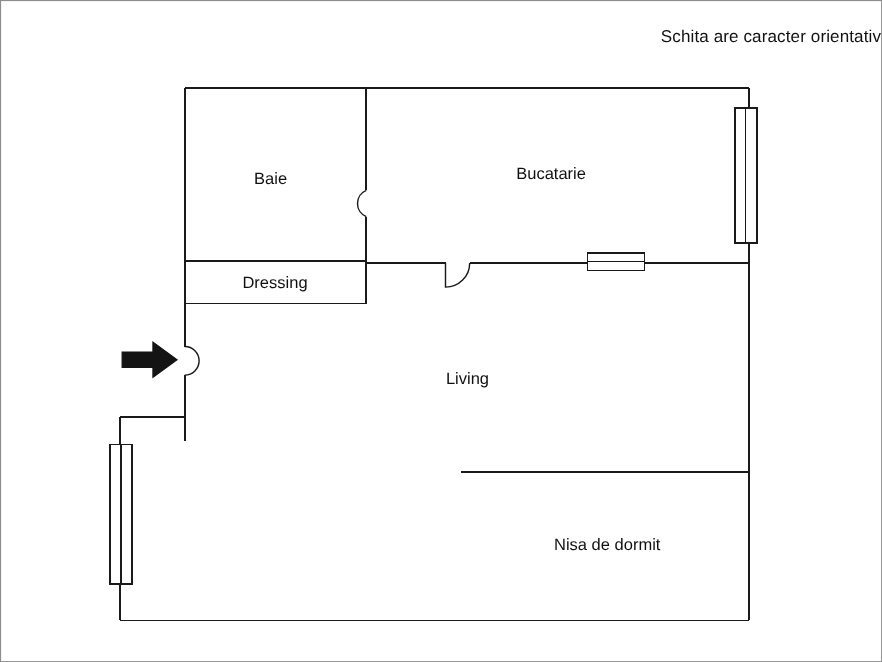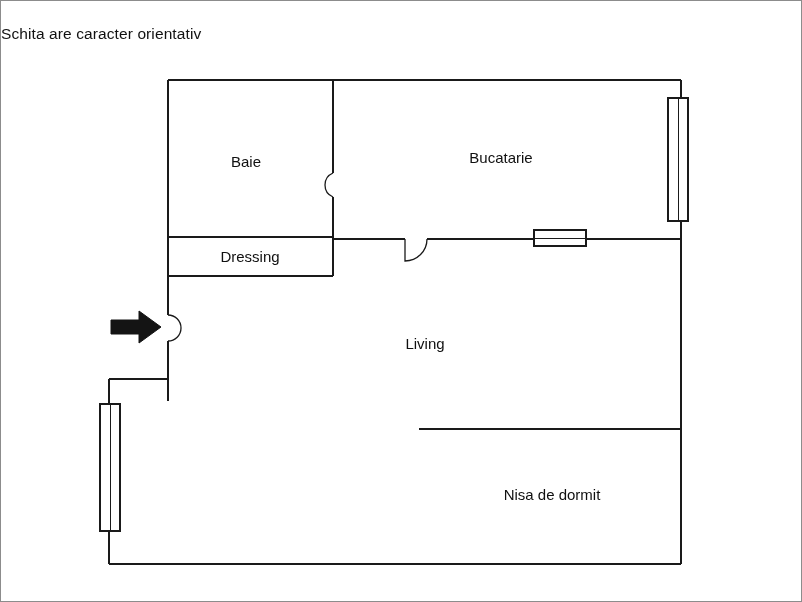--- a/index.html
+++ b/index.html
@@ -14,21 +14,21 @@
     border: 1px solid #8c8c8c;
     background: #ffffff;
     overflow: hidden;
     font-family: "Liberation Sans", sans-serif;
   }
   .title {
     position: absolute;
     top: 24px;
     left: 0;
     right: 0;
-    text-align: left;
+    text-align: right;
     font-size: 15.5px;
     color: #111111;
     letter-spacing: 0.1px;
   }
   svg#plan {
     position: absolute;
     left: 0;
     top: 0;
     width: 100%;
     height: 100%;

